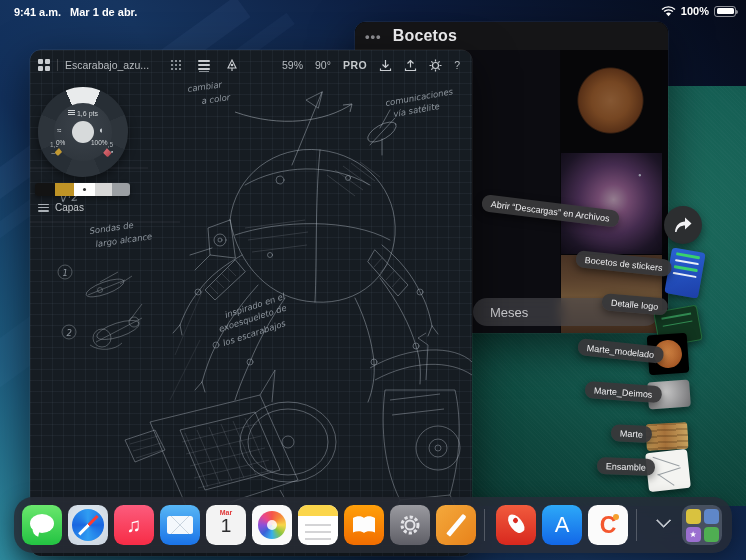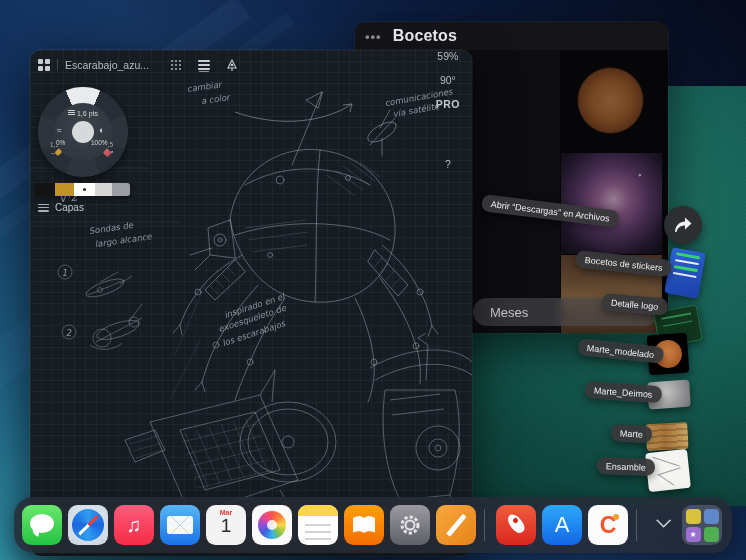--- a/index.html
+++ b/index.html
@@ -79,21 +79,21 @@
       linear-gradient(rgba(140,165,190,0.065) 1px, transparent 1px),
       linear-gradient(90deg, rgba(140,165,190,0.065) 1px, transparent 1px);
     background-size:11px 11px; }
   .cv-svg { position:absolute; inset:0; }
   .hand { font-family:"DejaVu Sans",sans-serif; font-style:italic; fill:#8d959d; font-size:8.5px; }
   .handbig { font-size:11.5px; }
 
   .c-toolbar { position:absolute; left:0; top:0; width:100%; height:30px; z-index:5;
     display:flex; align-items:center; color:#b6bbc0; font-size:10.5px; }
   .ct-left { display:flex; align-items:center; gap:7px; margin-left:8px; }
-  .ct-right { position:absolute; right:12px; top:0; height:30px; display:flex; align-items:center; gap:12px;flex-direction:column; }
+  .ct-right { position:absolute; right:12px; top:0; height:30px; display:flex; align-items:center; gap:12px; }
   .ct-sep { width:1px; height:12px; background:rgba(255,255,255,0.18); }
   .ct-title { color:#b9bdc1; }
   .pro { font-weight:700; color:#c6cacd; letter-spacing:0.5px; }
   .ticon { display:block; }
 
   
   .wheel { position:absolute; left:8px; top:37px; width:90px; height:90px; z-index:6; }
   .wheel-ring { position:absolute; inset:0; border-radius:50%;
     background:conic-gradient(from -22.5deg, #e9ebec 0 45deg, #272e35 45deg 90deg, #2d343b 90deg 135deg,
       #272e35 135deg 180deg, #2d343b 180deg 225deg, #272e35 225deg 270deg, #2d343b 270deg 315deg, #272e35 315deg 360deg);
@@ -210,20 +210,38 @@
 </style>
 </head>
 <body>
 
 <div id="screen">
   <div class="streak s1"></div>
   <div class="streak s2"></div>
   <div class="streak s3"></div>
   <div class="desk"></div>
 
+  <div class="status-bar">
+    <div class="sb-left">
+      <span>9:41 a.m.</span>
+      <span>Mar 1 de abr.</span>
+    </div>
+    <div class="sb-right">
+      <svg class="ticon" width="15" height="11" viewBox="0 0 15 11">
+        <path d="M7.5 10.2 L5 7.5 a3.8 3.8 0 0 1 5 0 Z" fill="#fff"></path>
+        <path d="M3.1 5.6 a6.4 6.4 0 0 1 8.8 0" stroke="#fff" fill="none" stroke-width="1.4"></path>
+        <path d="M1 3.4 a9.5 9.5 0 0 1 13 0" stroke="#fff" fill="none" stroke-width="1.4"></path>
+      </svg>
+      <span>100%</span>
+      <div class="batt">
+        <div class="batt-fill"></div>
+          <div class="batt-nub"></div>
+      </div>
+    </div>
+  </div>
 
   <div class="window" id="photos-win">
     <div class="ph-grid">
       <div class="photo p-nebula" style="left:1px;top:28px;height:101px"></div>
       <div class="photo p-mars" style="left:206px;top:28px;height:101px"></div>
       <div class="photo p-marsland" style="left:1px;top:130.5px;height:101px"></div>
       <div class="photo p-orion" style="left:206px;top:130.5px;height:101px"></div>
       <div class="photo p-craft" style="left:1px;top:233px;height:78px">
         <div class="sat">
           <div class="sat-boom"></div>

